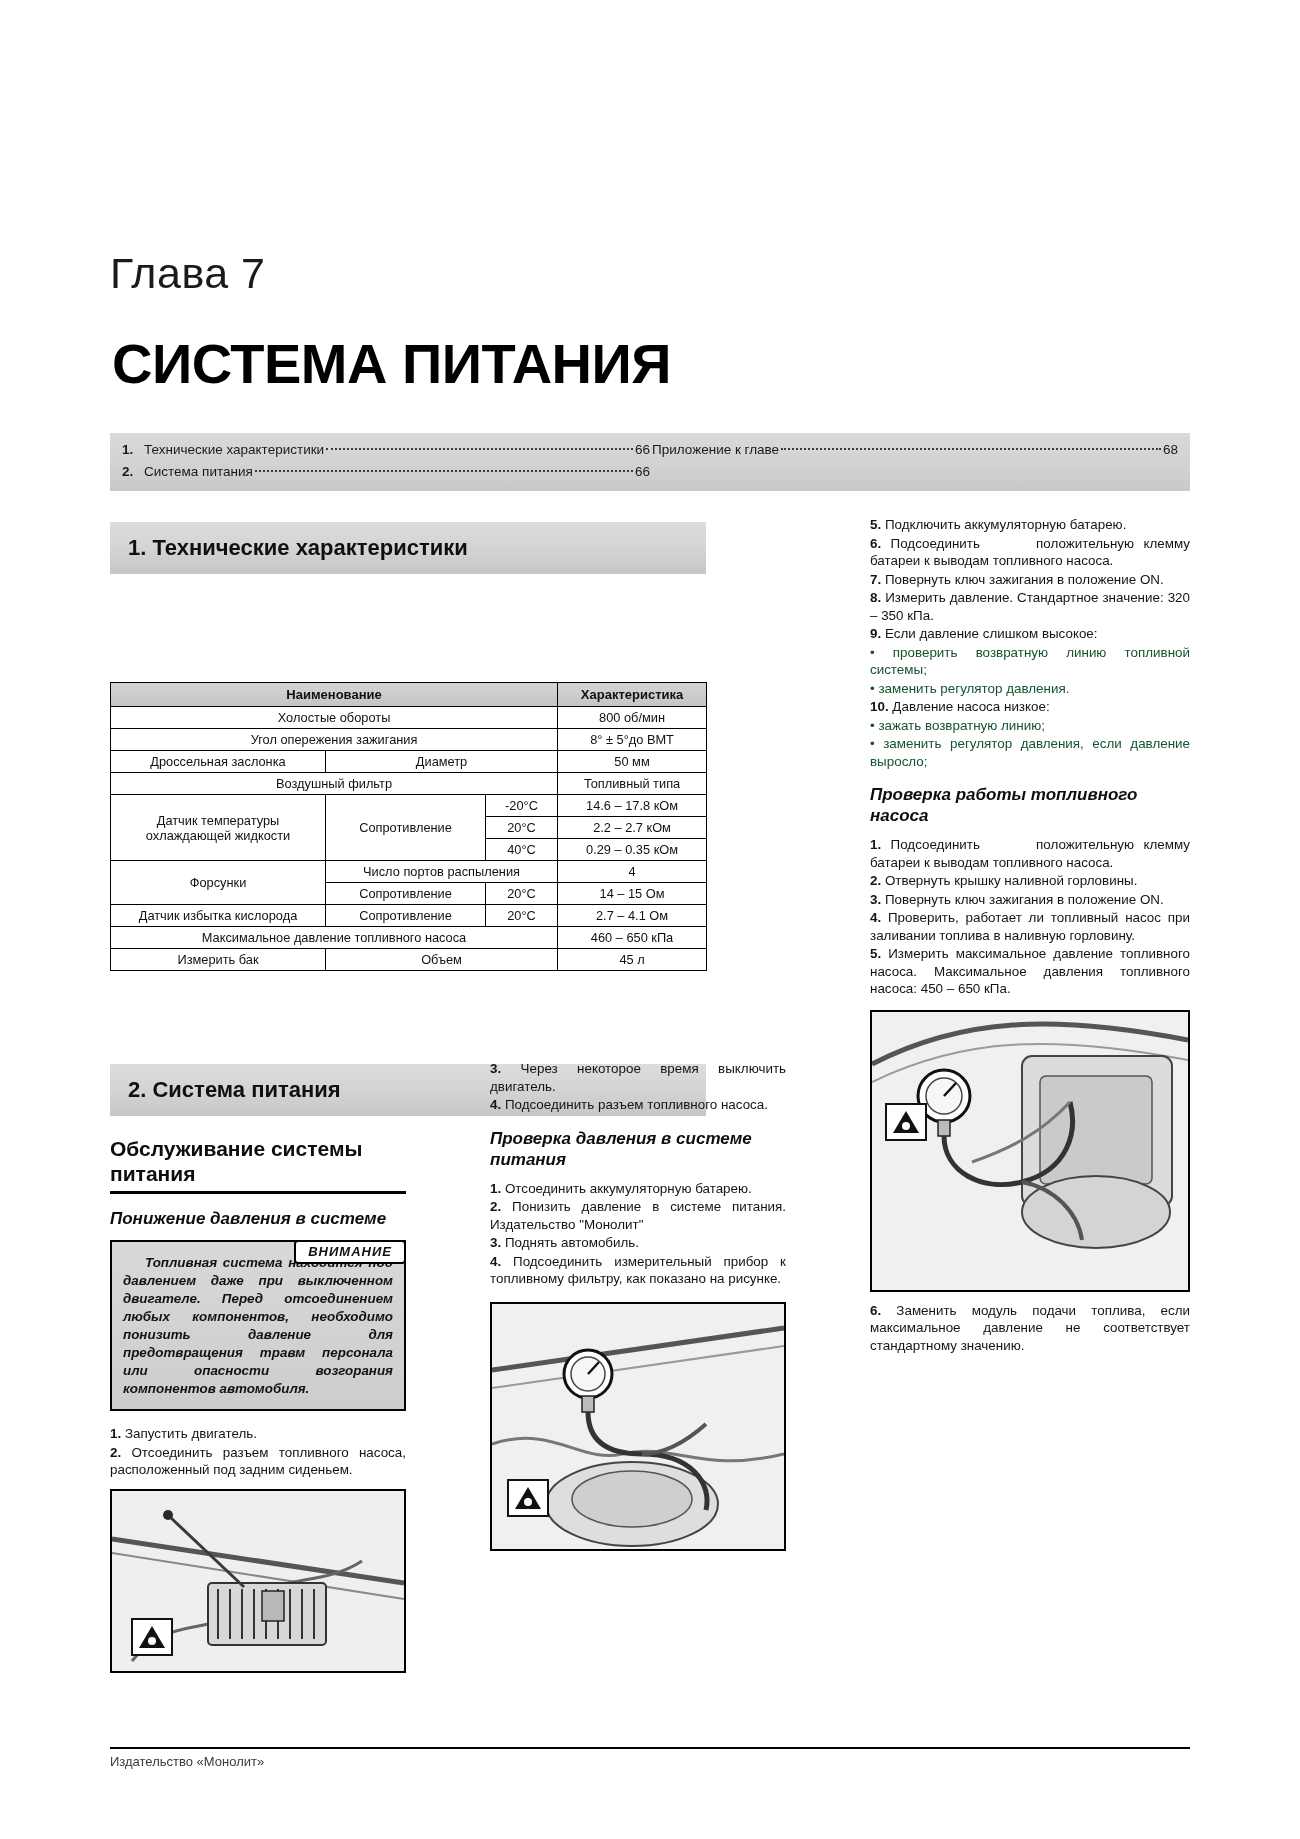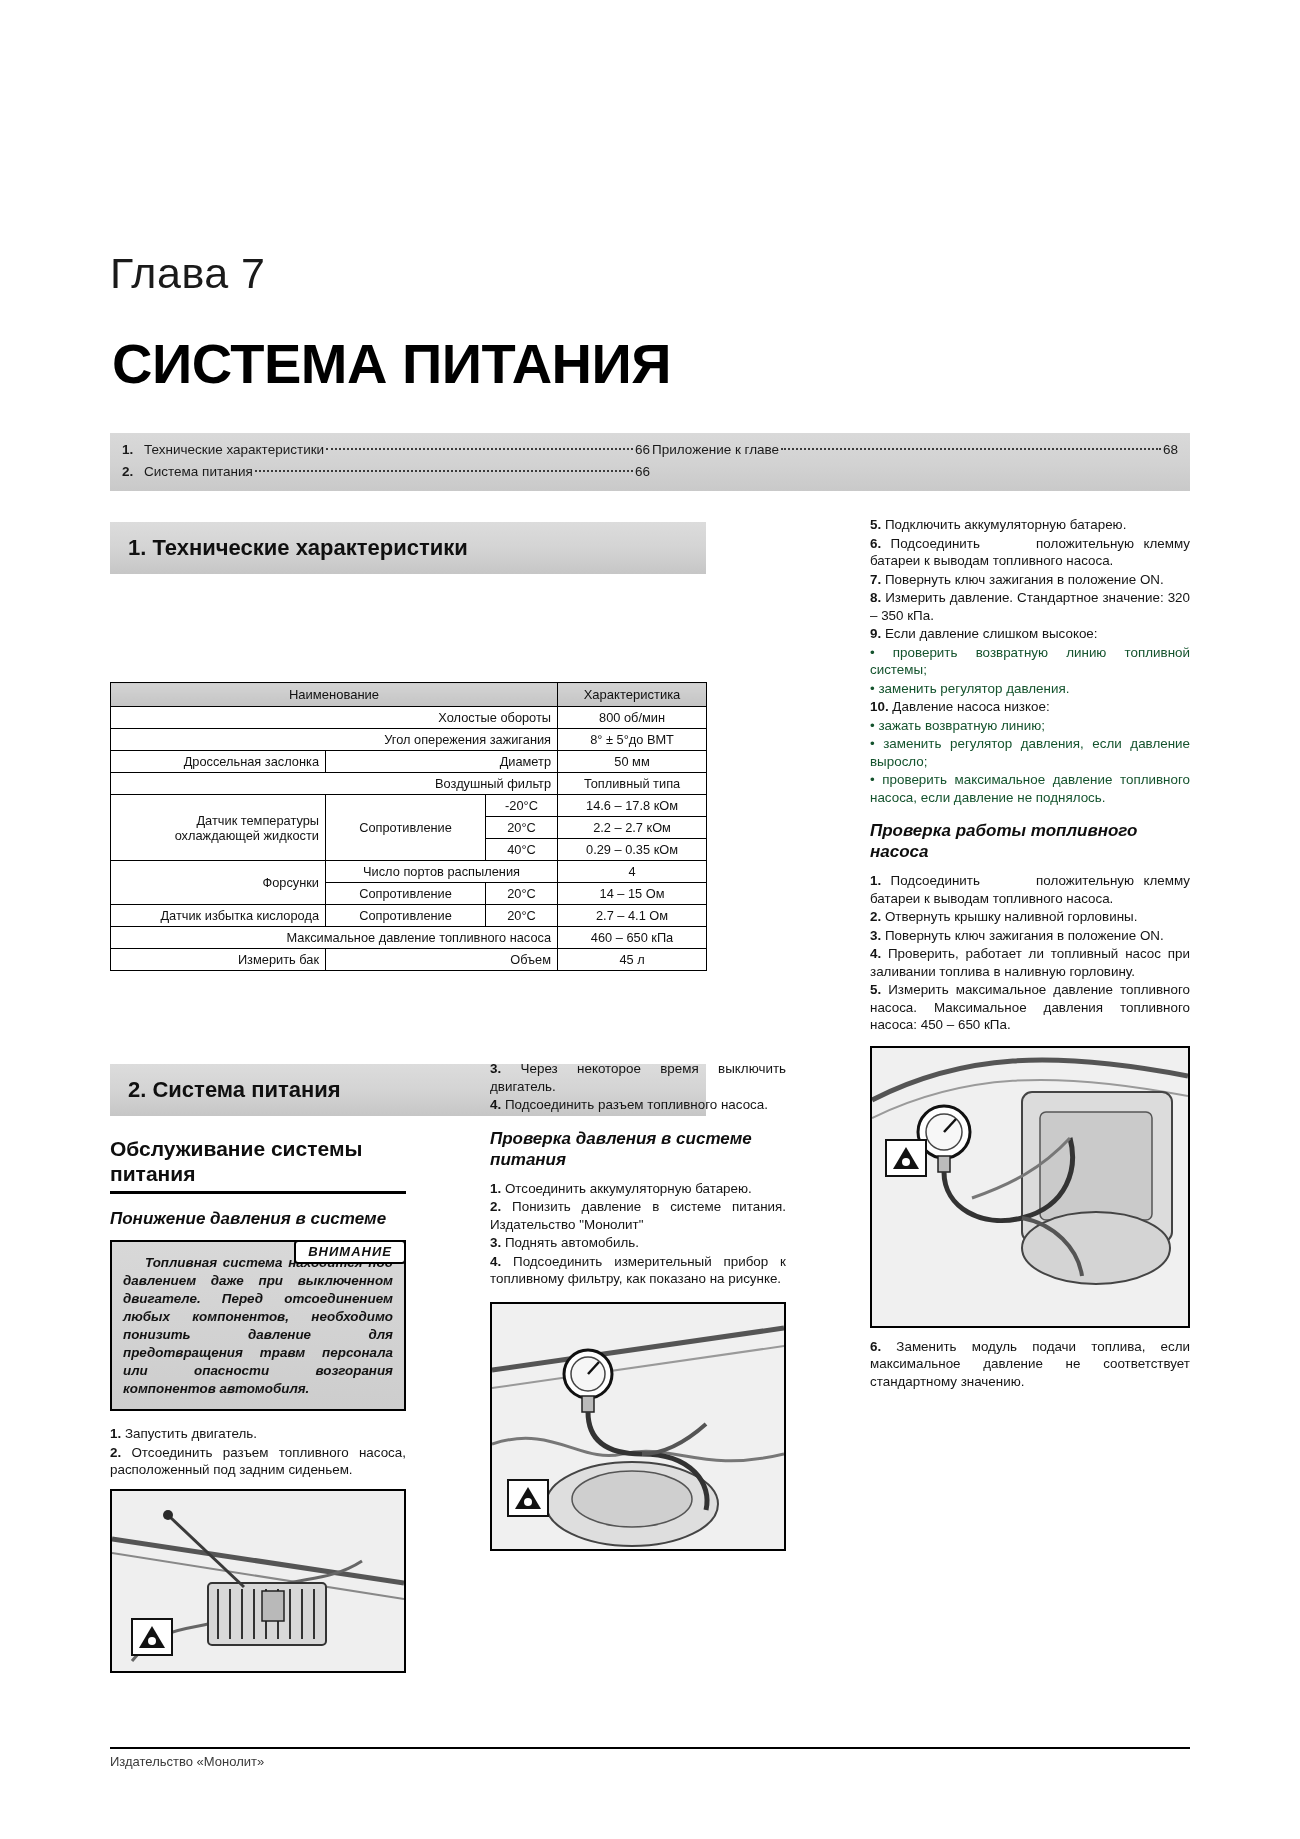--- a/index.html
+++ b/index.html
@@ -78,25 +78,25 @@
   }
   .spec td,.spec th{
     border:1px solid #000;
     padding:3px 6px;
     line-height:15px;
     vertical-align:middle;
     background:#fff;
   }
   .spec th{
     background:linear-gradient(180deg,#d4d4d4,#c4c4c4);
-    font-weight:400; text-align:center;
+    font-weight:700; text-align:center;
     font-size:13px; padding:4px 16px;
   }
   .spec td.c{text-align:center;}
-  .spec td.l{text-align:right;}
+  .spec td.l{text-align:center;}
 
   
   .col{position:absolute; width:296px; top:1136px;}
   .col-left{left:0;}
   .col-mid{left:380px; top:1060px;}
   .col-right{left:760px; top:516px; width:320px;}
 
   h3.sub{
     font-size:21px; font-weight:700; line-height:25px;
     margin:0 0 0 0; color:#0e0e0e;
@@ -401,21 +401,20 @@
 
     <p class="bullet">• проверить   возвратную   линию топливной системы;</p>
     <p class="bullet">• заменить регулятор давления.</p>
 
     <p class="step">
       <b>10.</b>
       <span>Давление насоса низкое:</span>
     </p>
     <p class="bullet">• зажать возвратную линию;</p>
     <p class="bullet">• заменить   регулятор   давления, если давление выросло;</p>
-    <p class="bullet">• проверить максимальное давление топливного насоса, если давление не поднялось.</p>
 
     <div class="gap"></div>
     <h4 class="italic">Проверка работы топливного насоса</h4>
 
     <p class="step">
       <b>1.</b>
       <span>Подсоединить&nbsp;&nbsp;&nbsp;&nbsp;&nbsp;&nbsp;положительную клемму батареи к выводам топливного насоса.</span>
     </p>
     <p class="step">
       <b>2.</b>

